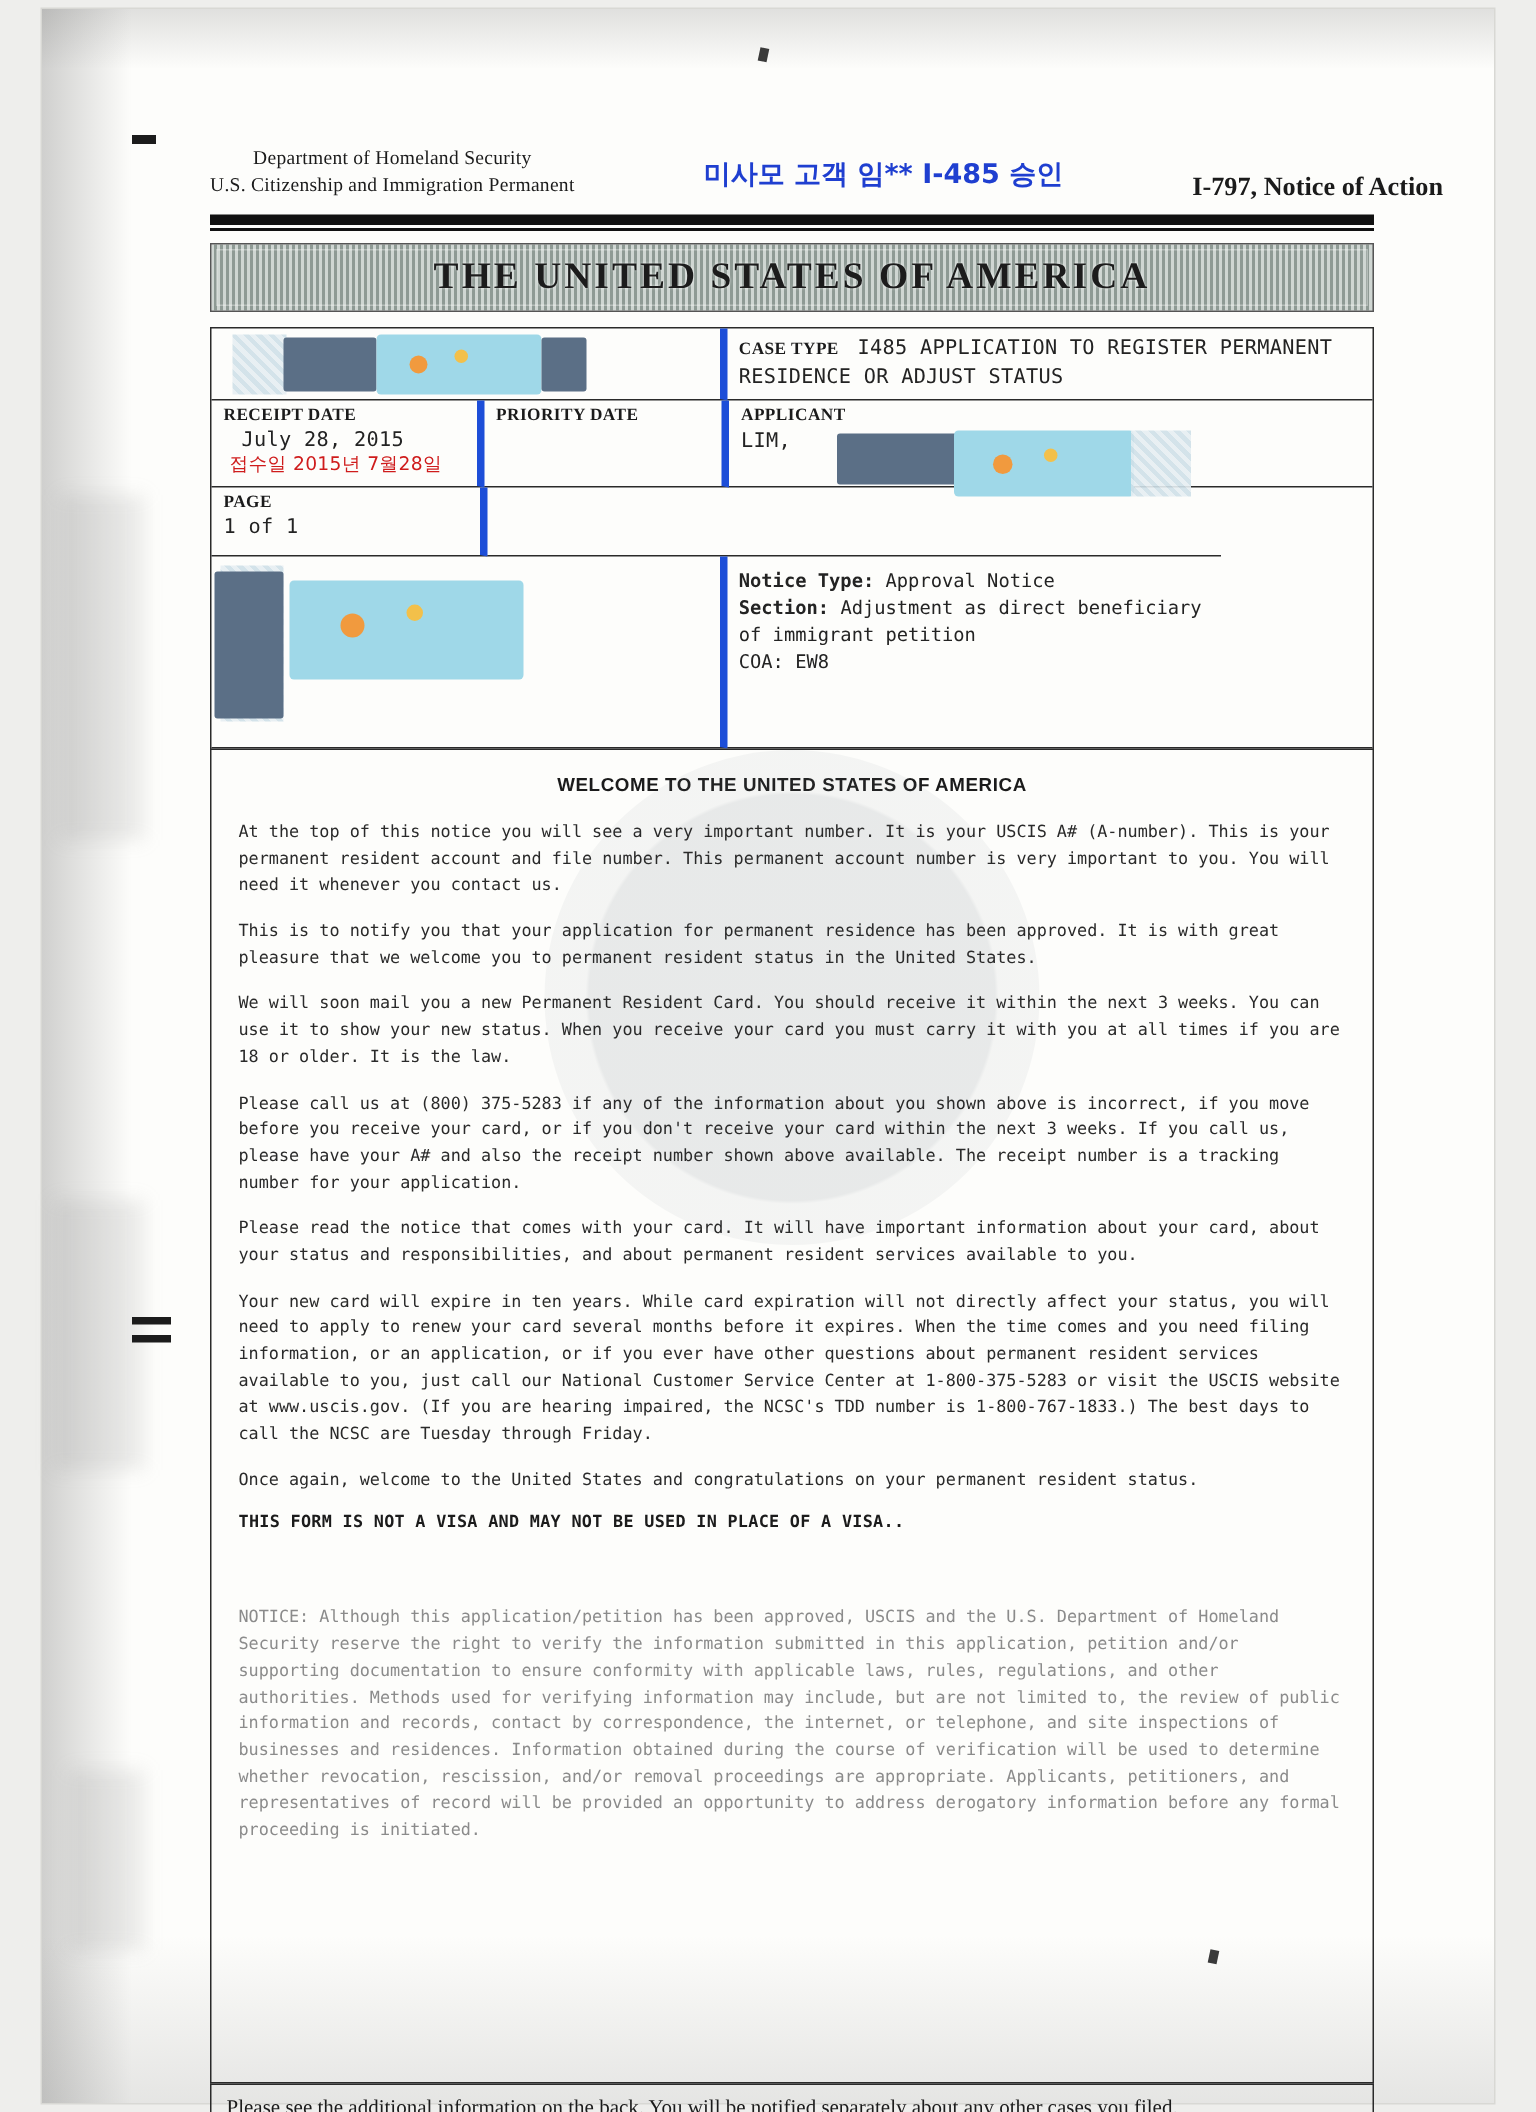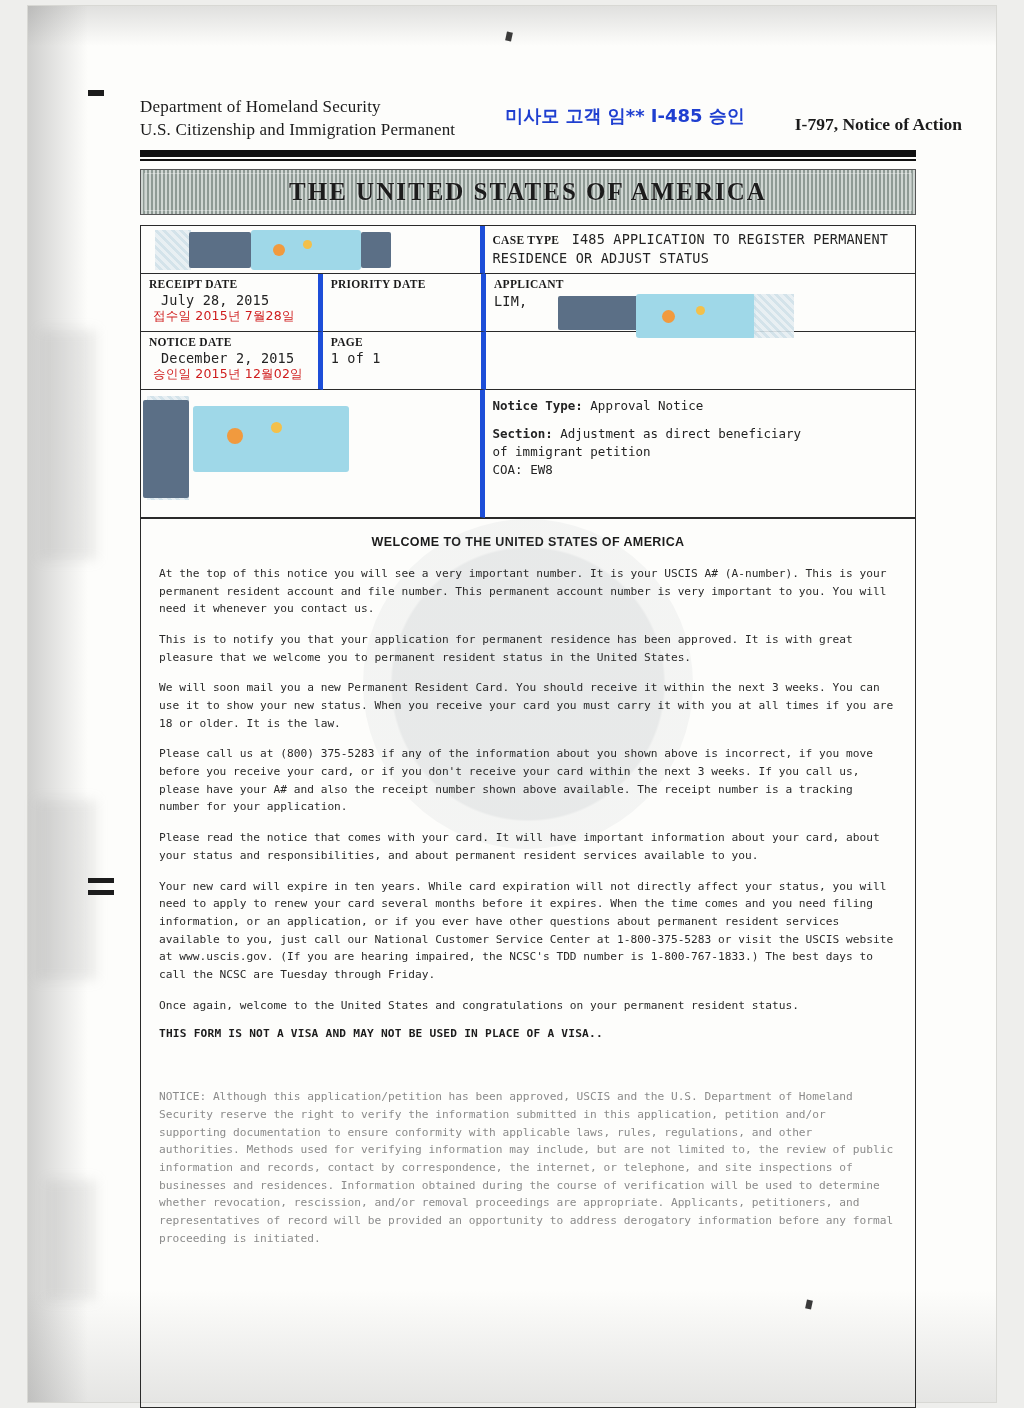--- a/index.html
+++ b/index.html
@@ -78,23 +78,24 @@
     color: #1b1b1b;
   }
   .hdr {
     display: flex;
     align-items: flex-start;
     justify-content: space-between;
     padding: 0 6px 6px 52px;
   }
   .hdr-left {
     font-family: "Liberation Serif", serif;
-    font-size: 17px;
+    font-size: 13px;
     line-height: 1.35;
     letter-spacing: .2px;
+    text-align: center;
   }
   .hdr-center {
     font-family: "DejaVu Sans", sans-serif;
     font-size: 18px;
     font-weight: bold;
     color: #1f3fd0;
     margin-top: 8px;
     white-space: nowrap;
   }
   .hdr-right {
@@ -360,25 +361,20 @@
           <div class="redact" style="left:72px; top:22px; width:80px; height:34px;"></div>
           <div class="sticker" style="left:150px; top:20px; width:120px; height:44px;">
             <div class="dot" style="left:26px; top:16px; width:13px; height:13px;"></div>
             <div class="dot" style="left:60px; top:12px; width:9px; height:9px; background:#f3c04a;"></div>
           </div>
           <div class="lace" style="left:268px; top:20px; width:40px; height:44px;"></div>
         </div>
       </div>
 
       <div class="row">
-        <div class="cell b-r b-b" style="width:205px; min-height:46px;">
-          <div class="lbl">NOTICE DATE</div>
-          <div class="mono" style="margin-left:12px; margin-top:2px;">December 2, 2015</div>
-          <div class="kr" style="margin-left:4px;">승인일 2015년 12월02일</div>
-        </div>
         <div class="cell b-r b-b" style="width:184px; min-height:46px;">
           <div class="lbl">PAGE</div>
           <div class="mono" style="margin-top:2px;">1 of 1</div>
         </div>
         <div class="cell b-b" style="width:489px; min-height:46px;"></div>
       </div>
 
       <div class="row">
         <div class="cell b-r b-b" style="width:389px; min-height:128px;">
           <div class="lace" style="left:6px; top:6px; width:42px; height:104px;"></div>
@@ -386,21 +382,21 @@
           <div class="sticker" style="left:52px; top:16px; width:156px; height:66px;">
             <div class="dot" style="left:34px; top:22px; width:16px; height:16px;"></div>
             <div class="dot" style="left:78px; top:16px; width:11px; height:11px; background:#f3c04a;"></div>
           </div>
         </div>
         <div class="cell b-b" style="width:489px; min-height:128px;">
           <div class="mono-sm" style="margin-top:4px;">
             <b>Notice Type:</b>
             <span>Approval Notice</span>
           </div>
-          <div class="mono-sm" style="margin-top:13px;">
+          <div class="mono-sm" style="margin-top:3px;">
             <b>Section:</b>
             <span>Adjustment as direct beneficiary</span>
           </div>
           <div class="mono-sm" style="margin-top:3px;">of immigrant petition</div>
           <div class="mono-sm" style="margin-top:3px;">COA: EW8</div>
         </div>
       </div>
     </div>
 
     <div class="body">

